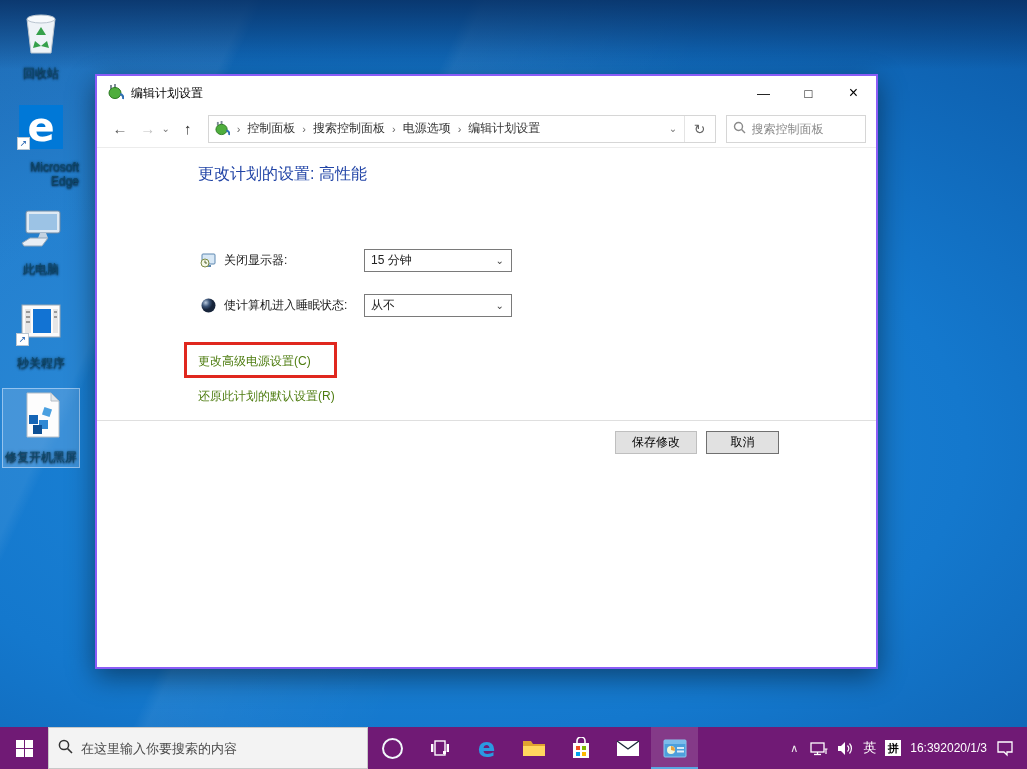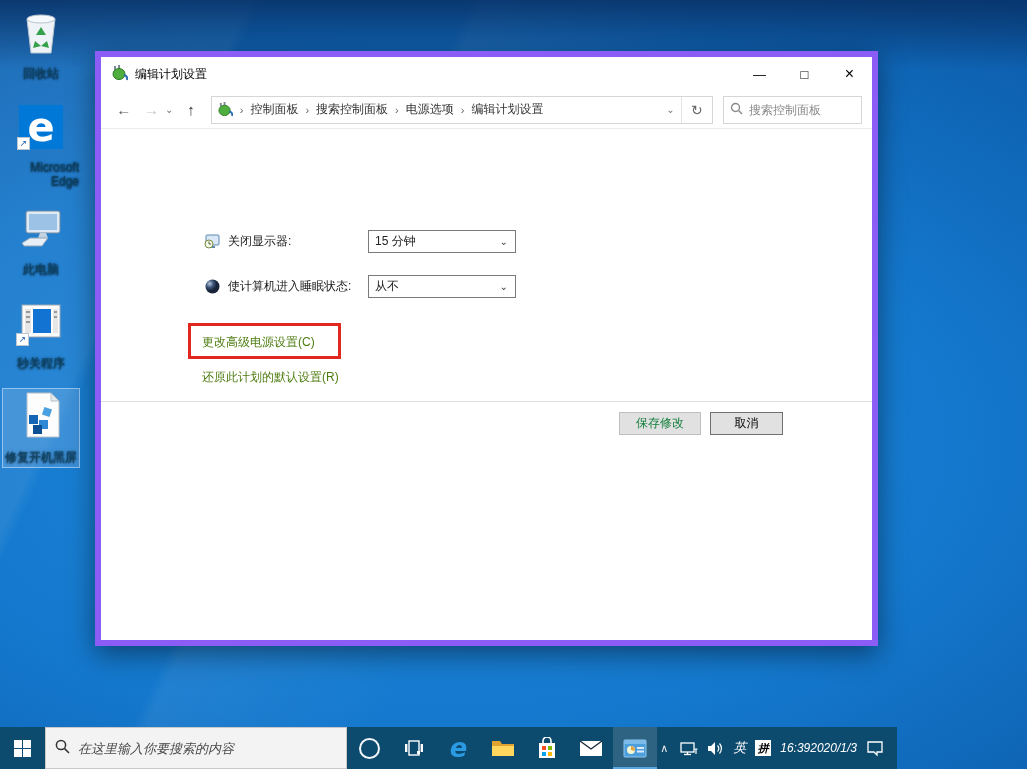--- a/index.html
+++ b/index.html
@@ -17,22 +17,22 @@
   .desk-col { position:absolute; left:2px; top:4px; width:80px; }
   .desk-icon { width:78px; padding:4px 0 3px; margin-bottom:14px; display:flex; flex-direction:column; align-items:center; border:1px solid transparent; }
   .desk-icon .art { height:46px; display:flex; align-items:flex-end; justify-content:center; position:relative; }
   .desk-icon .lbl { margin-top:11px; color:#0c4a6e; text-align:right; line-height:14px; max-width:76px;
     text-shadow:0 1px 2px rgba(0,0,0,.8), 0 0 3px rgba(0,0,0,.5); }
   .desk-icon.selected { background:rgba(130,180,230,.35); border:1px solid rgba(190,220,250,.65); }
   .desk-icon.edge-item { margin-bottom:8px; }
   .shortcut-ovl { position:absolute; left:-2px; bottom:-1px; width:13px; height:13px; background:#fff; border:1px solid #b9c6d2; display:flex; align-items:center; justify-content:center; color:#1f5fae; font-size:9px; line-height:9px; }
 
   
-  .window { position:absolute; left:95px; top:51px; width:783px; height:595px; background:#fff;
-    border:6px solid #8b5cf6; box-shadow:0 8px 26px rgba(0,0,0,.45); }
+  .window { position:absolute; left:95px; top:74px; width:783px; height:595px; background:#fff;
+    border:2px solid #8b5cf6; box-shadow:0 8px 26px rgba(0,0,0,.45); }
   .titlebar { height:34px; display:flex; align-items:center; padding-left:11px; background:#fff; }
   .titlebar .ttl { margin-left:7px; color:#000; }
   .win-ctrls { margin-left:auto; display:flex; height:34px; }
   .win-ctrl { width:45px; height:34px; display:flex; align-items:center; justify-content:center; font-size:13px; color:#000; }
 
   .navbar { height:38px; display:flex; align-items:center; padding:0 10px 0 12px; border-bottom:1px solid #ececec; }
   .nav-btn { width:22px; text-align:center; font-size:15px; color:#555; }
   .nav-btn.disabled { color:#c3c3c3; }
   .nav-chev { width:14px; text-align:center; font-size:10px; color:#777; }
   .addr { margin-left:9px; width:510px; height:28px; border:1px solid #d6d6d6; display:flex; align-items:center; }
@@ -50,25 +50,25 @@
   .sub { position:absolute; left:101px; top:44px; color:#1a1a1a; }
   .set-row { position:absolute; left:103px; display:flex; align-items:center; height:23px; }
   .set-row .ic { width:17px; height:17px; margin-right:7px; }
   .set-row .sl { color:#1a1a1a; }
   .sel { position:absolute; width:148px; height:23px; border:1px solid #7a7a7a; background:#fff; display:flex; align-items:center; padding-left:6px; }
   .sel .chev { margin-left:auto; padding-right:7px; color:#444; font-size:10px; }
   .red-rect { position:absolute; left:87px; top:194px; width:153px; height:36px; border:3px solid #e0281e; }
   .cpl-link { position:absolute; left:101px; color:#4d7c0f; text-decoration:none; }
   .hr { position:absolute; left:0; top:272px; width:100%; border-top:1px solid #dfdfdf; }
   .btn { position:absolute; top:283px; height:23px; background:#e1e1e1; display:flex; align-items:center; justify-content:center; color:#000; }
-  .btn.save { left:518px; width:82px; border:1px solid #bfbfbf; color:#15803d; }
+  .btn.save { left:518px; width:82px; border:1px solid #bfbfbf; color:#000000; }
   .btn.cancel { left:609px; width:73px; border:1px solid #707070; }
 
   
-  .taskbar { position:absolute; left:0; bottom:0; width:897px; height:42px; background:#0c4a6e; display:flex; align-items:stretch;font-style:italic; }
+  .taskbar { position:absolute; left:0; bottom:0; width:1027px; height:42px; background:#701a75; display:flex; align-items:stretch; }
   .tb-start { width:48px; display:flex; align-items:center; justify-content:center; }
   .win-logo { display:grid; grid-template-columns:8px 8px; grid-template-rows:8px 8px; gap:1px; }
   .win-logo div { background:#fff; }
   .tb-search { width:320px; background:#f3f3f3; border:1px solid #c8c8c8; display:flex; align-items:center; padding:0 9px; }
   .tb-search input { border:0; outline:0; background:transparent; width:100%; margin-left:8px; font:inherit; font-size:13px; }
   .tb-search input::placeholder { color:#4a4a4a; }
   .tb-cortana { width:48px; display:flex; align-items:center; justify-content:center; }
   .cortana-ring { width:21px; height:21px; border:2px solid #f2f7fb; border-radius:50%; }
   .tb-app { width:47px; display:flex; align-items:center; justify-content:center; }
   .tb-app.active { background:rgba(255,255,255,.14); box-shadow:inset 0 -2px 0 #5aa7e0; }
@@ -209,20 +209,21 @@
         <svg width="13" height="13" viewBox="0 0 13 13">
             <circle cx="5.5" cy="5.5" r="4" fill="none" stroke="#8a8a8a" stroke-width="1.4"></circle>
             <line x1="8.6" y1="8.6" x2="12" y2="12" stroke="#8a8a8a" stroke-width="1.4"></line>
           </svg>
       </span>
       <input type="text" placeholder="搜索控制面板" style="">
     </div>
   </div>
 
   <div class="win-body">
+    <div class="h1">更改计划的设置: 高性能</div>
 
     <div class="set-row" style="top:101px;">
       <span class="ic">
         <svg width="17" height="17" viewBox="0 0 17 17">
           <rect x="2" y="2" width="13" height="10" rx="1" fill="#d8e8f6" stroke="#5d87b0"></rect>
           <rect x="6" y="13" width="5" height="2" fill="#5d87b0"></rect>
           <circle cx="5" cy="11" r="4" fill="#f4f8e8" stroke="#7c8a43"></circle>
           <line x1="5" y1="11" x2="5" y2="8.5" stroke="#55622a" stroke-width="1"></line>
           <line x1="5" y1="11" x2="7" y2="11" stroke="#55622a" stroke-width="1"></line>
         </svg>

